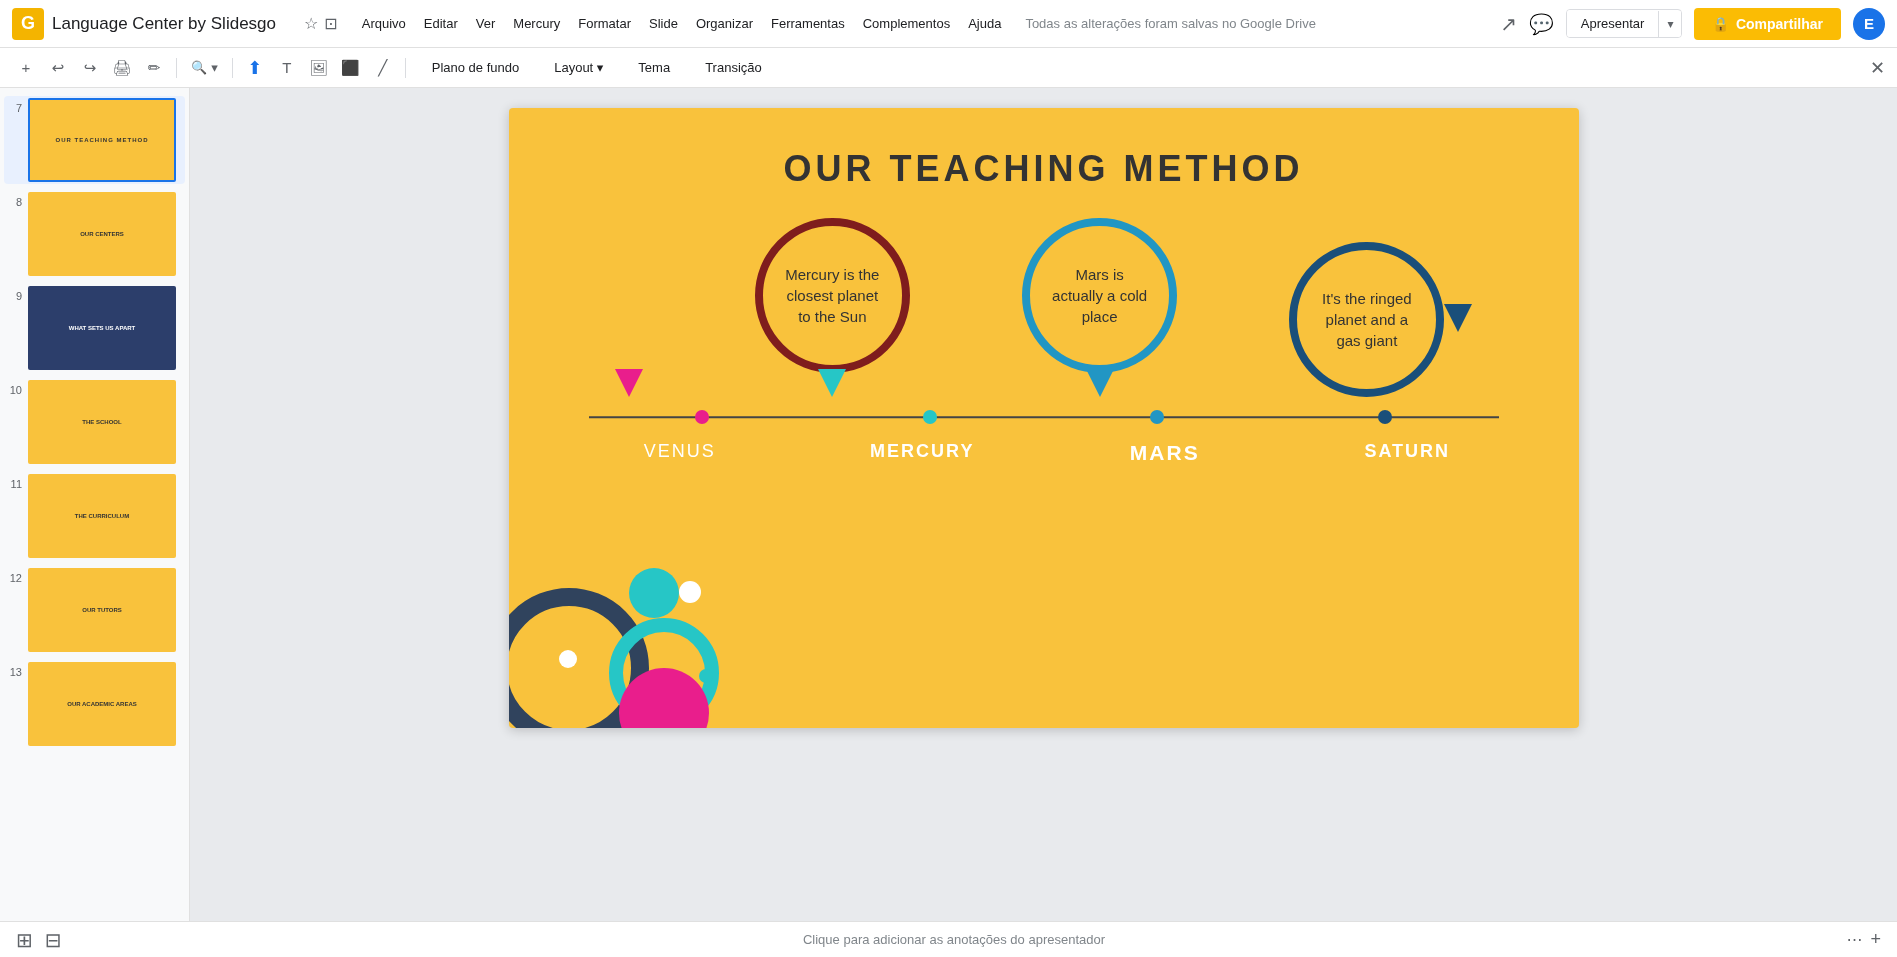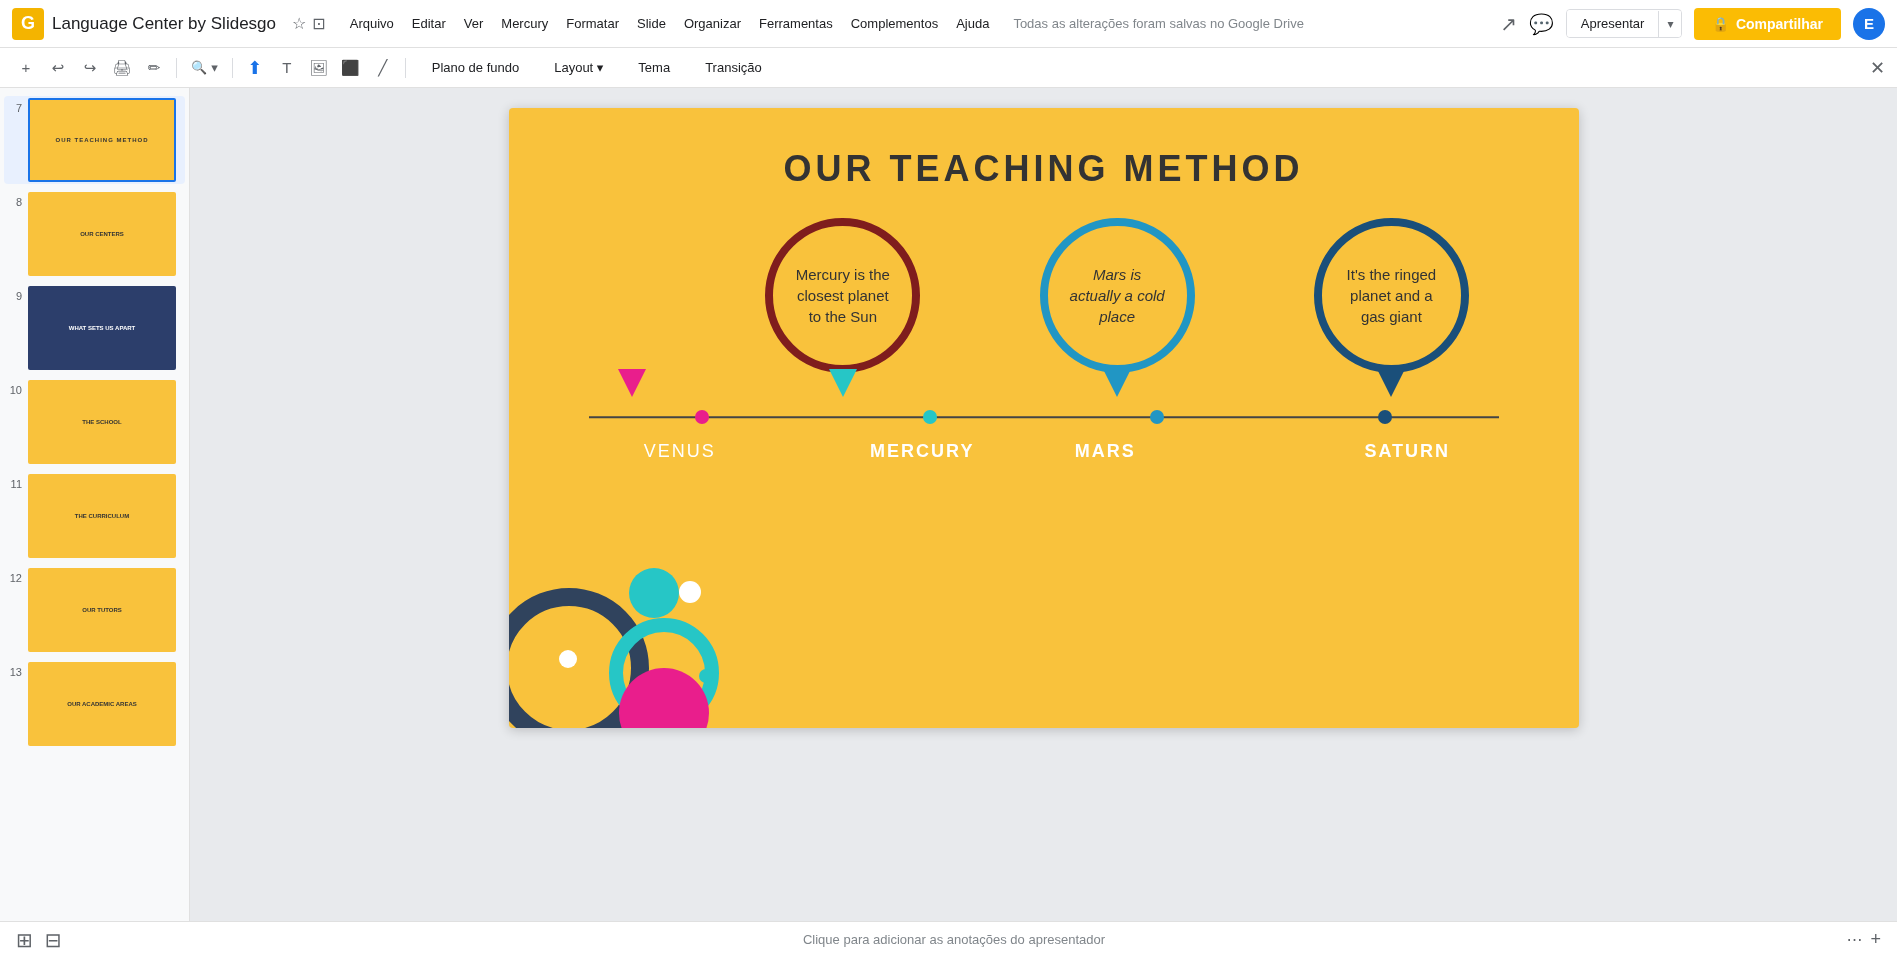--- a/index.html
+++ b/index.html
@@ -19,21 +19,21 @@
       width: 32px; height: 32px;
       background: #f4b400;
       border-radius: 4px;
       display: flex; align-items: center; justify-content: center;
       font-weight: bold; color: white; font-size: 18px;
       flex-shrink: 0;
     }
     .doc-title {
       font-size: 17px;
       color: #202124;
-      margin-right: 8px;
+      margin-right: 20px;
     }
     .title-icons {
       display: flex; gap: 6px; align-items: center;
     }
     .title-icon {
       color: #5f6368;
       font-size: 16px;
       cursor: pointer;
     }
     .menu-bar {
@@ -396,27 +396,27 @@
         </div>
 
         <div style="display:flex; flex-direction:column; align-items:center;">
           <div style="width:155px; height:155px; border-radius:50%; border:8px solid #7f1d1d; display:flex; align-items:center; justify-content:center; text-align:center; padding:20px; font-size:15px; color:#333; font-weight:500; line-height:1.4; background:transparent;">
             <span>Mercury is the closest planet to the Sun</span>
           </div>
           <div style="width:0;height:0;border-left:14px solid transparent;border-right:14px solid transparent;border-top:28px solid #26c6c6;margin-top:-4px;"></div>
         </div>
 
         <div style="display:flex; flex-direction:column; align-items:center;">
-          <div style="width:155px; height:155px; border-radius:50%; border:8px solid #2196c4; display:flex; align-items:center; justify-content:center; text-align:center; padding:20px; font-size:15px; color:#333; font-weight:500; line-height:1.4; background:transparent;font-style:italic;">
+          <div style="width:155px; height:155px; border-radius:50%; border:8px solid #2196c4; display:flex; align-items:center; justify-content:center; text-align:center; padding:20px; font-size:15px; color:#333; font-weight:500; line-height:1.4; background:transparent;">
             <span>Mars is actually a cold place</span>
           </div>
           <div style="width:0;height:0;border-left:14px solid transparent;border-right:14px solid transparent;border-top:28px solid #2196c4;margin-top:-4px;"></div>
         </div>
 
-        <div style="display:flex; flex-direction:column; align-items:center;">
+        <div style="display:flex; align-items:center;">
           <div style="width:155px; height:155px; border-radius:50%; border:8px solid #1a4f7a; display:flex; align-items:center; justify-content:center; text-align:center; padding:20px; font-size:15px; color:#333; font-weight:500; line-height:1.4; background:transparent;">
             <span>It's the ringed planet and a gas giant</span>
           </div>
           <div style="width:0;height:0;border-left:14px solid transparent;border-right:14px solid transparent;border-top:28px solid #1a4f7a;margin-top:-4px;"></div>
         </div>
 
       </div>
 
       <div style="position:relative; margin:10px 80px 0 80px; height:20px;">
 
@@ -424,21 +424,21 @@
 
         <div style="position:absolute; top:50%; left:calc(12.5% - 7px); transform:translateY(-50%); width:14px; height:14px; border-radius:50%; background:#e91e8c;"></div>
         <div style="position:absolute; top:50%; left:calc(37.5% - 7px); transform:translateY(-50%); width:14px; height:14px; border-radius:50%; background:#26c6c6;"></div>
         <div style="position:absolute; top:50%; left:calc(62.5% - 7px); transform:translateY(-50%); width:14px; height:14px; border-radius:50%; background:#2196c4;"></div>
         <div style="position:absolute; top:50%; left:calc(87.5% - 7px); transform:translateY(-50%); width:14px; height:14px; border-radius:50%; background:#1a4f7a;"></div>
       </div>
 
       <div style="display:flex; justify-content:space-around; padding:0 50px; margin-top:14px;">
         <div style="width:180px; text-align:center; font-size:18px; font-weight:400; letter-spacing:2px; color:#fff;">VENUS</div>
         <div style="width:180px; text-align:center; font-size:18px; font-weight:700; letter-spacing:2px; color:#fff;">MERCURY</div>
-        <div style="width:180px; text-align:left; font-size:18px; font-weight:700; letter-spacing:2px; color:#fff;">MARS</div>
+        <div style="width:180px; text-align:center; font-size:21px; font-weight:700; letter-spacing:2px; color:#fff;">MARS</div>
         <div style="width:180px; text-align:center; font-size:18px; font-weight:700; letter-spacing:2px; color:#fff;">SATURN</div>
       </div>
 
       <div style="position:absolute; bottom:-30px; left:-30px;">
 
         <div style="position:absolute; bottom:10px; left:10px; width:160px; height:160px; border-radius:50%; border:18px solid #1a3560; opacity:0.9;"></div>
 
         <div style="position:absolute; bottom:30px; left:130px; width:110px; height:110px; border-radius:50%; border:14px solid #26c6c6;"></div>
 
         <div style="position:absolute; bottom:140px; left:150px; width:50px; height:50px; border-radius:50%; background:#26c6c6;"></div>

